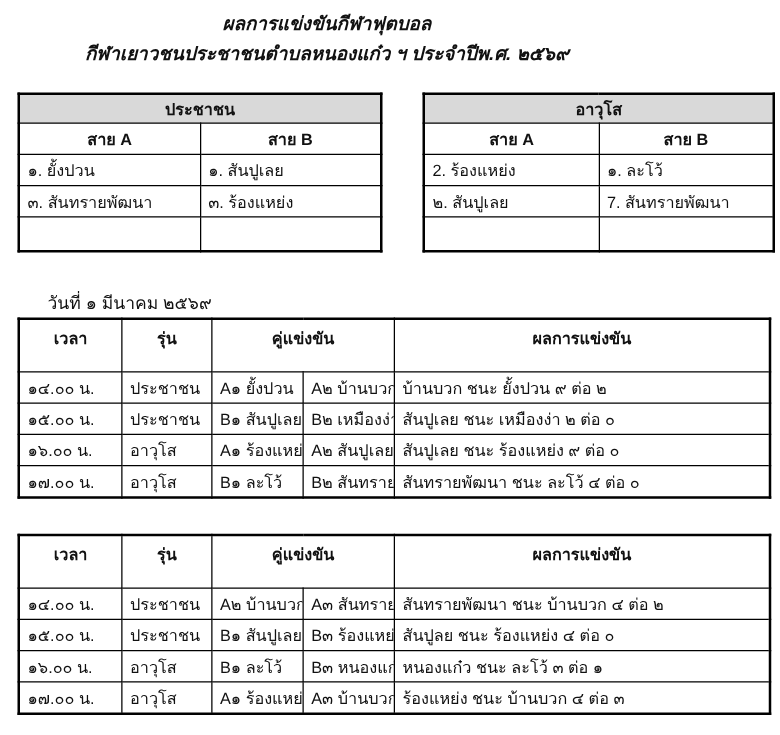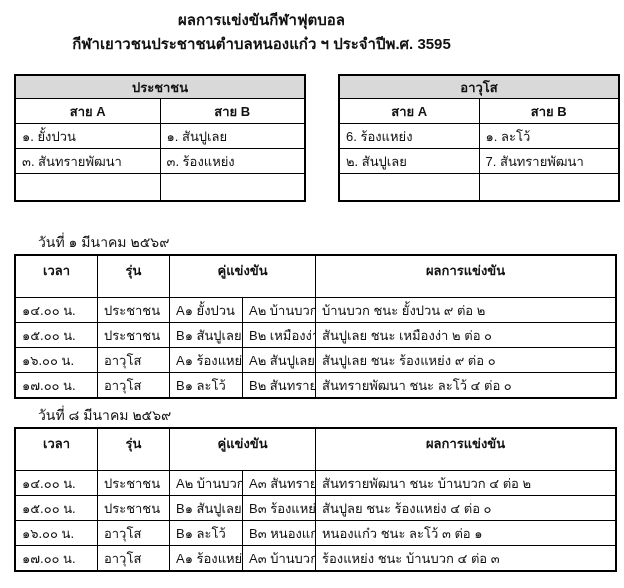--- a/index.html
+++ b/index.html
@@ -18,20 +18,21 @@
   }
   .doc-title {
     position: absolute;
     top: 8px;
     left: 0;
     width: 523px;
     text-align: center;
     font-weight: bold;
     font-size: 15px;
     line-height: 24px;
+    font-style: italic;
   }
   table {
     border-collapse: collapse;
     table-layout: fixed;
     padding-left: 45px;
   }
   td, th {
     border: 1px solid #000000;
     font-size: 13px;
     padding: 0 6px;
@@ -97,21 +98,21 @@
   .col-t2   { width: 97px; }
   .col-res  { width: 287px; }
 </style>
 </head>
 <body>
 
 <div class="page">
 
   <div class="doc-title">
     <div>ผลการแข่งขันกีฬาฟุตบอล</div>
-    <div>กีฬาเยาวชนประชาชนตำบลหนองแก๋ว ฯ ประจำปีพ.ศ. 3595</div>
+    <div>กีฬาเยาวชนประชาชนตำบลหนองแก๋ว ฯ ประจำปีพ.ศ. ๒๕๖๙</div>
   </div>
 
   <table class="group-table left">
     <tbody>
       <tr>
         <td class="gt-title" colspan="2">ประชาชน</td>
       </tr>
       <tr>
         <td class="gt-sub" style="width:50%">สาย A</td>
         <td class="gt-sub" style="width:50%">สาย B</td>
@@ -134,21 +135,21 @@
   <table class="group-table right">
     <tbody>
       <tr>
         <td class="gt-title" colspan="2">อาวุโส</td>
       </tr>
       <tr>
         <td class="gt-sub" style="width:47%">สาย A</td>
         <td class="gt-sub" style="width:53%">สาย B</td>
       </tr>
       <tr>
-        <td class="gt-cell">6. ร้องแหย่ง</td>
+        <td class="gt-cell">2. ร้องแหย่ง</td>
         <td class="gt-cell">๑. ละโว้</td>
       </tr>
       <tr>
         <td class="gt-cell">๒. สันปูเลย</td>
         <td class="gt-cell">7. สันทรายพัฒนา</td>
       </tr>
       <tr>
         <td class="gt-cell gt-empty"></td>
         <td class="gt-cell gt-empty"></td>
       </tr>
@@ -189,21 +190,20 @@
       <tr>
         <td class="mt-time">๑๗.๐๐ น.</td>
         <td class="mt-division">อาวุโส</td>
         <td class="mt-team">B๑ ละโว้</td>
         <td class="mt-team">B๒ สันทรายพัฒนา</td>
         <td class="mt-result">สันทรายพัฒนา ชนะ ละโว้ ๔ ต่อ ๐</td>
       </tr>
     </tbody>
   </table>
 
-  <div class="date-heading d2">วันที่ ๘ มีนาคม ๒๕๖๙</div>
 
   <table class="match-table m2">
     <tbody>
       <tr>
         <th class="col-time">เวลา</th>
         <th class="col-div">รุ่น</th>
         <th colspan="2">คู่แข่งขัน</th>
         <th class="col-res">ผลการแข่งขัน</th>
       </tr>
       <tr>

